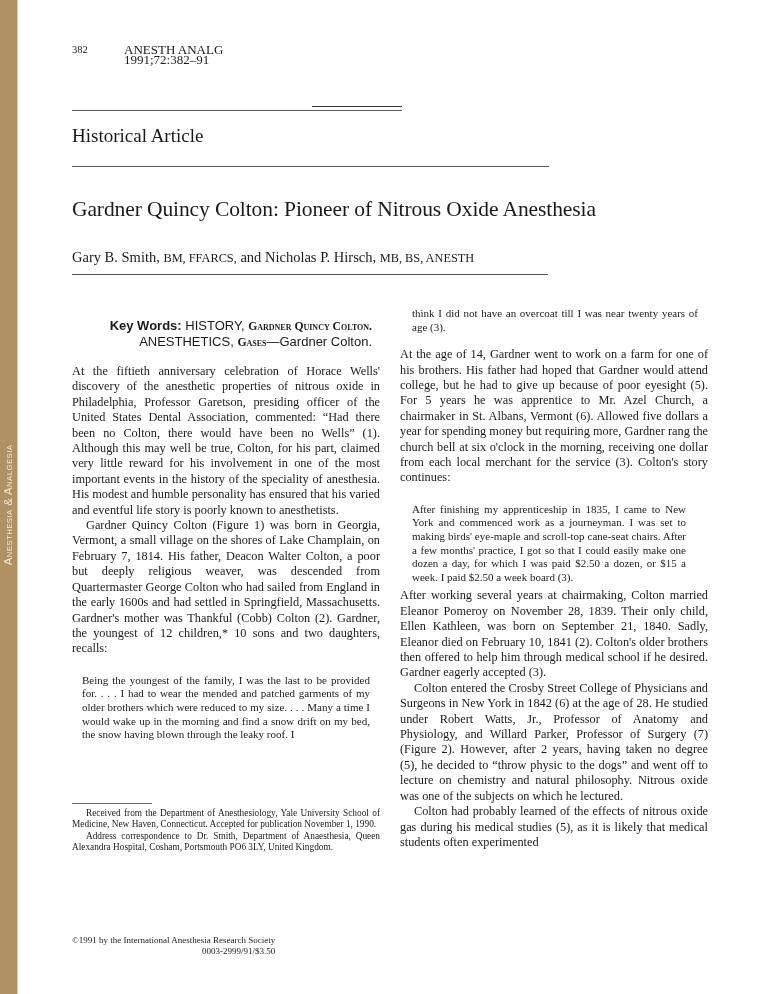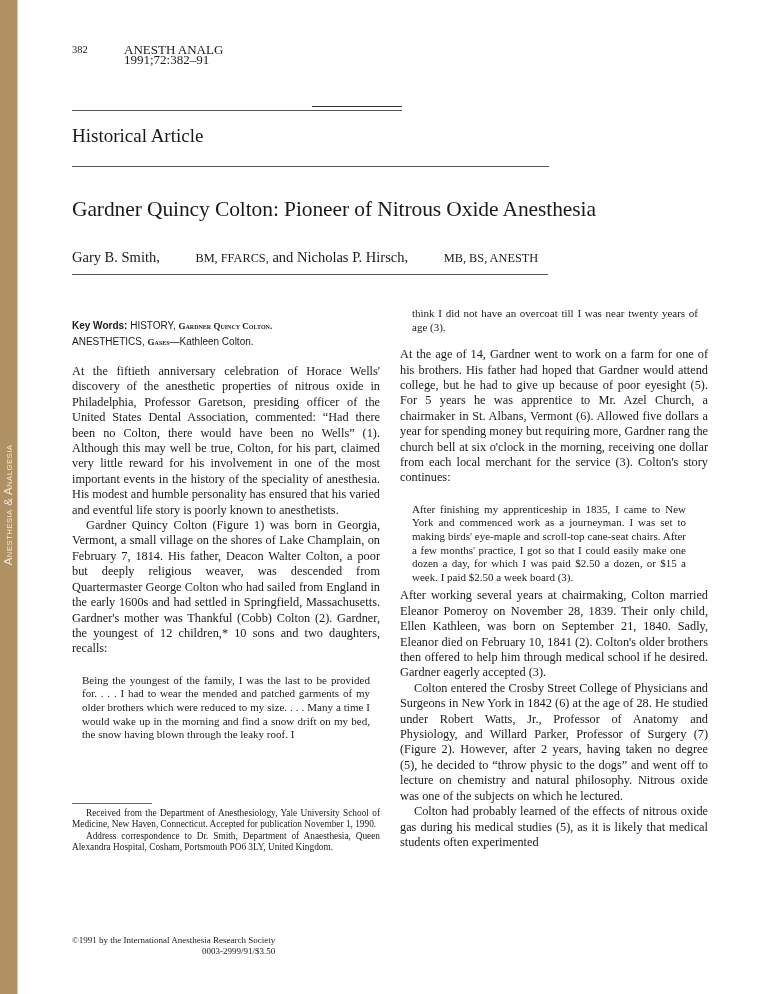--- a/index.html
+++ b/index.html
@@ -19,25 +19,25 @@
     font-size: 11.5px; letter-spacing: 0.3px; font-variant: small-caps;
   }
   .abs { position: absolute; }
   .pagenum { left: 72px; top: 44px; font-size: 10.5px; }
   .journal { left: 124px; top: 45px; font-size: 13px; line-height: 10px; }
   .rule { position: absolute; height: 1px; background: #555; }
   .rule.thick { height: 2px; background: #333; }
   .section { left: 72px; top: 125px; font-size: 19px; }
   .title { left: 72px; top: 197px; font-size: 21.5px; letter-spacing: -0.1px; }
   .authors { left: 72px; top: 249px; font-size: 14.5px; }
-  .sc { font-variant: small-caps; font-size: 0.85em; margin-left: 32px; }
+  .sc { font-variant: small-caps; font-size: 0.85em; }
   .col { position: absolute; font-size: 12.3px; line-height: 15.4px; text-align: justify; }
   .col p { margin: 0; }
   .indent { text-indent: 14px; }
-  .keywords { left: 72px; top: 318px; width: 300px; font-size: 10px; line-height: 15px; font-family: "Liberation Sans", "DejaVu Sans", sans-serif; text-align: left; }
+  .keywords { left: 72px; top: 318px; width: 300px; font-size: 13px; line-height: 15px; font-family: "Liberation Sans", "DejaVu Sans", sans-serif; text-align: right; }
   .keywords b { font-family: "Liberation Sans", "DejaVu Sans", sans-serif; }
   .kw-sc { font-variant: small-caps; font-size: 0.9em; font-family: "Liberation Serif", serif; font-weight: bold; }
   .blockquote { font-size: 11px; line-height: 13.6px; }
   .footnotes { font-size: 9.3px; line-height: 11.4px; text-align: justify; }
   .footnotes p { margin: 0; }
   .copyright { font-size: 9px; line-height: 11px; text-align: right; }
 </style>
 </head>
 <body>
 
@@ -67,21 +67,21 @@
   <span>Nicholas P. Hirsch,</span>
   <span class="sc">MB, BS, ANESTH</span>
 </div>
 <div class="rule" style="left:72px; top:274px; width:476px;"></div>
 
 <div class="col keywords">
   <b>Key Words:</b>
   <span>HISTORY,</span>
   <span class="kw-sc">Gardner Quincy Colton.</span><br>
   <span>ANESTHETICS,</span>
-  <span class="kw-sc">Gases</span><span>—Kathleen Colton.</span>
+  <span class="kw-sc">Gases</span><span>—Gardner Colton.</span>
 </div>
 
 <div class="col" style="left:72px; top:364px; width:308px;">
   <p>At the fiftieth anniversary celebration of Horace Wells' discovery of the anesthetic properties of nitrous oxide in Philadelphia, Professor Garetson, presiding officer of the United States Dental Association, commented: “Had there been no Colton, there would have been no Wells” (1). Although this may well be true, Colton, for his part, claimed very little reward for his involvement in one of the most important events in the history of the speciality of anesthesia. His modest and humble personality has ensured that his varied and eventful life story is poorly known to anesthetists.</p>
   <p class="indent">Gardner Quincy Colton (Figure 1) was born in Georgia, Vermont, a small village on the shores of Lake Champlain, on February 7, 1814. His father, Deacon Walter Colton, a poor but deeply religious weaver, was descended from Quartermaster George Colton who had sailed from England in the early 1600s and had settled in Springfield, Massachusetts. Gardner's mother was Thankful (Cobb) Colton (2). Gardner, the youngest of 12 children,* 10 sons and two daughters, recalls:</p>
   <p class="blockquote" style="margin:17px 10px 0 10px;">Being the youngest of the family, I was the last to be provided for. . . . I had to wear the mended and patched garments of my older brothers which were reduced to my size. . . . Many a time I would wake up in the morning and find a snow drift on my bed, the snow having blown through the leaky roof. I</p>
 </div>
 
 <div class="rule" style="left:72px; top:803px; width:80px; background:#666;"></div>
 

